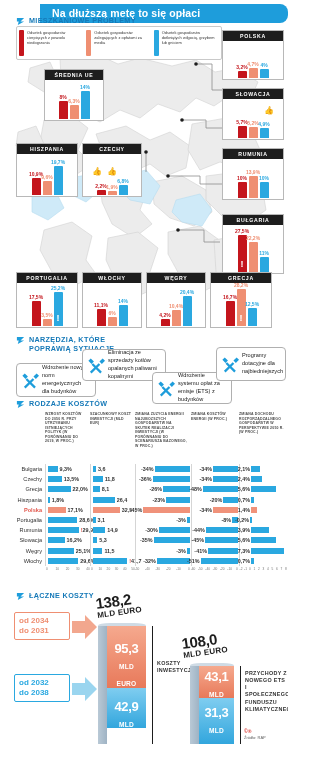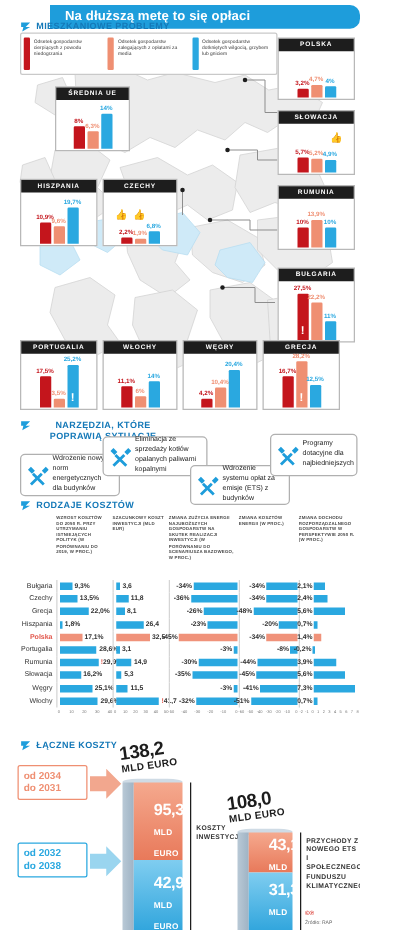--- a/index.html
+++ b/index.html
@@ -20,21 +20,21 @@
     position: absolute; left: 12px; top: 3px;
     font-size: 10.5px; font-weight: bold; color: #fff; letter-spacing: .1px;
     white-space: nowrap;
   }
   .sec-head {
     position: absolute; display: flex; align-items: center; gap: 4px;
   }
   .sec-head .arw { width: 9px; height: 9px; flex: 0 0 9px; }
   .sec-head .lbl {
     font-size: 7.2px; font-weight: bold; color: #1579b8;
-    letter-spacing: .35px; text-transform: uppercase; line-height: 1.22; text-align: center;
+    letter-spacing: .35px; text-transform: uppercase; line-height: 1.22;
   }
   
   .mapwrap { position: absolute; left: 0; top: 24px; width: 288px; height: 320px; }
   .mapwrap svg { display: block; }
   
   .legend {
     position: absolute; left: 16px; top: 26px; width: 206px; height: 34px;
     background: #fff; border: 1px solid #c9c9c9; border-radius: 2px;
     display: flex; padding: 3px 2px; gap: 2px;
   }
@@ -88,21 +88,21 @@
   
   .totals { position: absolute; left: 0; top: 588px; width: 288px; height: 172px; }
   .col3d { position: absolute; }
   .col3d .side { position: absolute; left: 0; top: 0; width: 9px; height: 100%;
                  background: linear-gradient(90deg,#b9c9d6,#9fb3c4); }
   .col3d .face { position: absolute; left: 9px; top: 0; right: 0; height: 100%; }
   .col3d .cap { position: absolute; left: 0; top: -3px; width: 100%; height: 5px;
                 background: #cfdbe5; border-radius: 50%/100%; }
   .seg-top { background: linear-gradient(180deg,#f5a98e,#e8795a); }
   .seg-bot { background: linear-gradient(180deg,#7fcdf0,#32a6dd); }
-  .segtxt { position: absolute; left: 16px; width: 100%; color: #fff;
+  .segtxt { position: absolute; left: 0; width: 100%; text-align: center; color: #fff;
             font-weight: bold; line-height: 1.02; }
   .segtxt .big { font-size: 13px; letter-spacing: -.3px; }
   .segtxt .sm { font-size: 6.6px; letter-spacing: .2px; }
   .bigtot { position: absolute; font-weight: bold; color: #1d1d1d; }
   .bigtot .n { font-size: 15px; letter-spacing: -.4px; display: block; }
   .bigtot .u { font-size: 8px; letter-spacing: .3px; display: block; margin-top: -1px; }
   .perbox { position: absolute; border: 1.6px solid; border-radius: 2px;
             padding: 3px 4px; background: #fff; text-align: left; }
   .perbox div { font-size: 8px; font-weight: bold; line-height: 1.22; }
   .brkt { position: absolute; border-left: 1.4px solid #1d1d1d; }
@@ -783,21 +783,21 @@
   <div class="col3d" style="left:98px; top:38px; width:48px; height:118px;">
     <div class="cap"></div>
     <div class="side"></div>
     <div class="face seg-top" style="height:62px; background:linear-gradient(180deg,#f5a98e,#e8795a);">
       <div class="segtxt" style="top:14px;">
         <span class="big">95,3</span><br>
         <span class="sm">MLD</span><br>
         <span class="sm">EURO</span>
       </div>
     </div>
-    <div class="face seg-bot" style="top:62px; height:56px;">
+    <div class="face seg-bot" style="top:62px; height:40px;">
       <div class="segtxt" style="top:10px;">
         <span class="big">42,9</span><br>
         <span class="sm">MLD</span><br>
         <span class="sm">EURO</span>
       </div>
     </div>
   </div>
   <div class="brkt" style="left:152px; top:38px; height:118px;"></div>
   <div class="brklbl" style="left:157px; top:72px; width:34px;">Koszty inwestycji</div>
 

